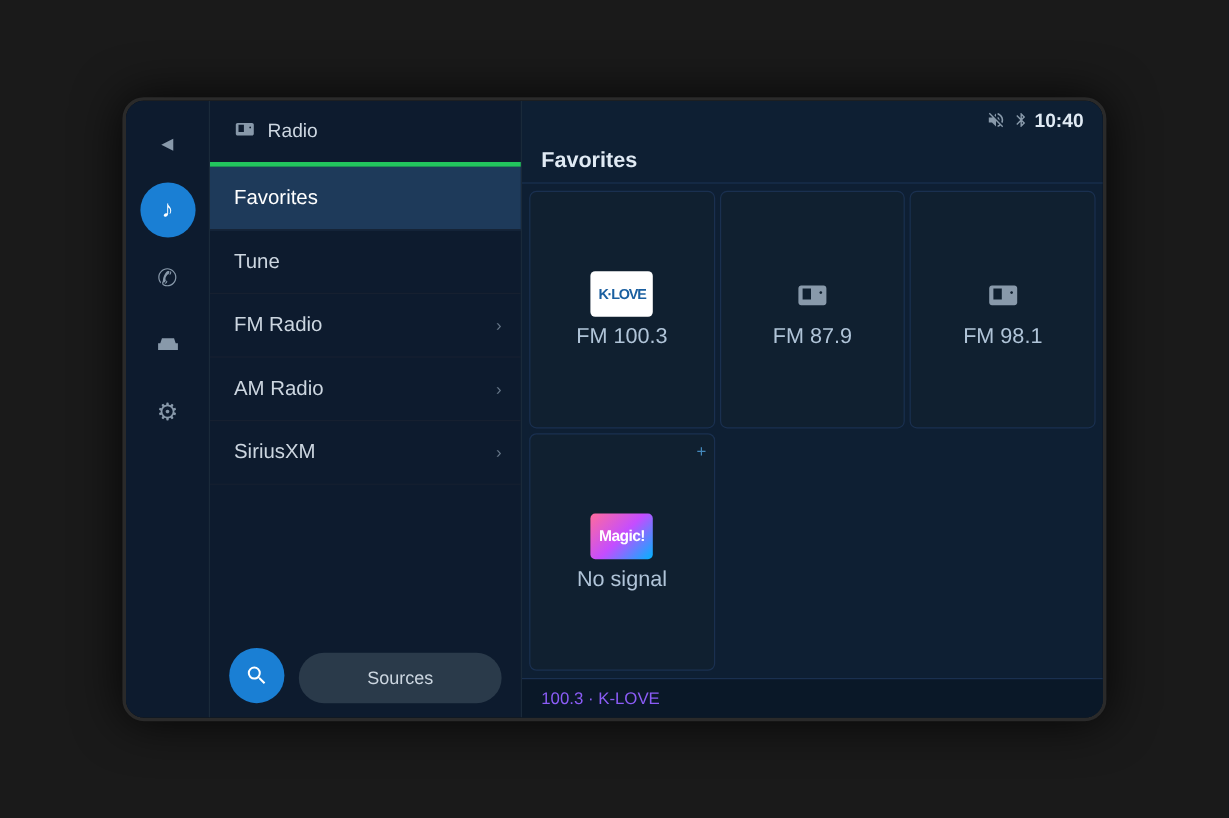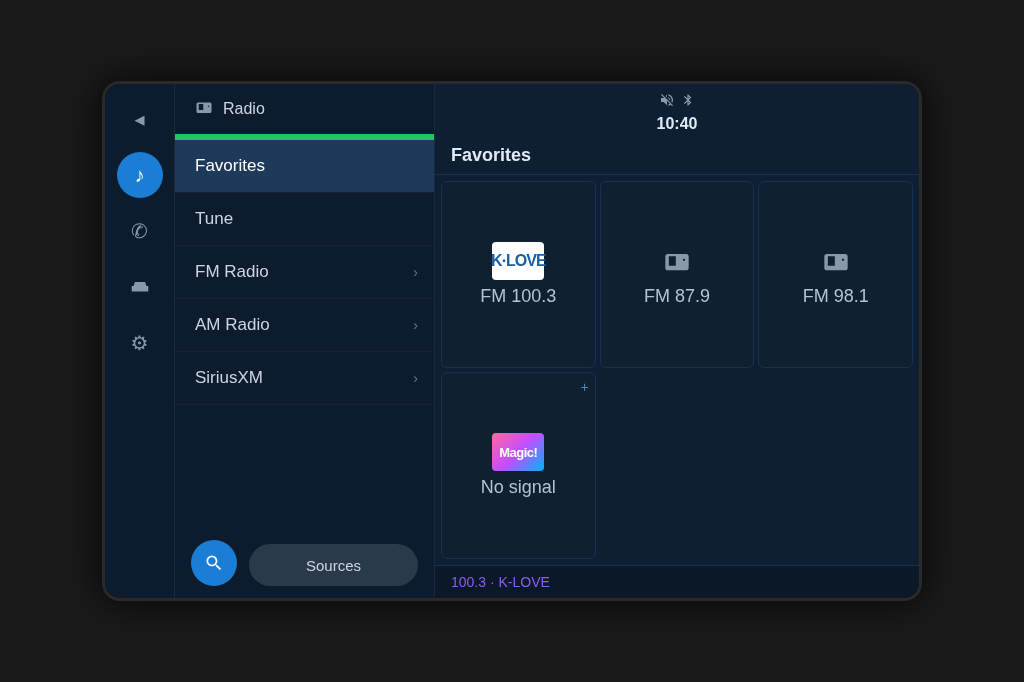--- a/index.html
+++ b/index.html
@@ -74,21 +74,21 @@
       border-right: 1px solid #1a2a3a;
     }
 
     .menu-header {
       padding: 14px 16px 14px 20px;
       display: flex;
       align-items: center;
       gap: 10px;
       color: #ccd6e0;
       font-size: 16px;
-      border-bottom: 6px solid #22c55e;
+      border-bottom: 4px solid #22c55e;
     }
 
     .menu-header-icon {
       font-size: 16px;
       color: #8899aa;
     }
 
     .menu-item {
       padding: 16px 16px 16px 20px;
       color: #ccd6e0;
@@ -157,21 +157,20 @@
 
     .top-bar {
       display: flex;
       align-items: center;
       justify-content: flex-end;
       padding: 8px 16px;
       gap: 4px;
       color: #ccd6e0;
       font-size: 15px;
       font-weight: 600;
-      flex-direction: column;
     }
 
     .top-bar-icons {
       display: flex;
       align-items: center;
       gap: 6px;
       color: #8899aa;
       font-size: 14px;
     }
 
@@ -219,21 +218,21 @@
       display: flex;
       align-items: center;
       justify-content: center;
       font-size: 11px;
       font-weight: 800;
     }
 
     .klove-logo {
       background: white;
       color: #1a5fa0;
-      font-size: 16px;
+      font-size: 12px;
       font-weight: 900;
       letter-spacing: -1px;
     }
 
     .radio-icon-logo {
       color: #8899aa;
       font-size: 28px;
     }
 
     .magic-logo {

